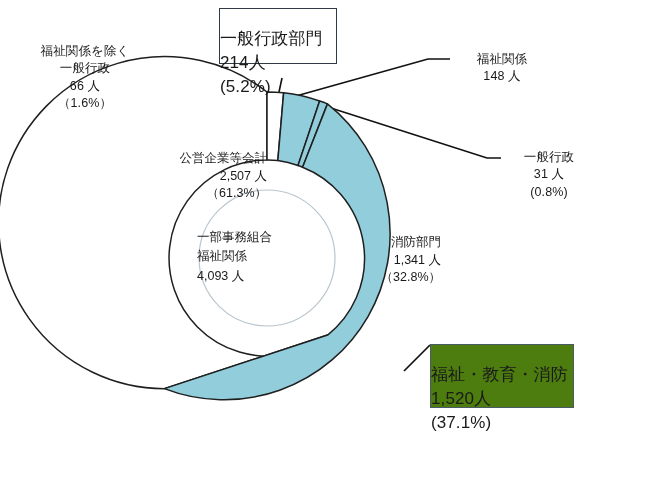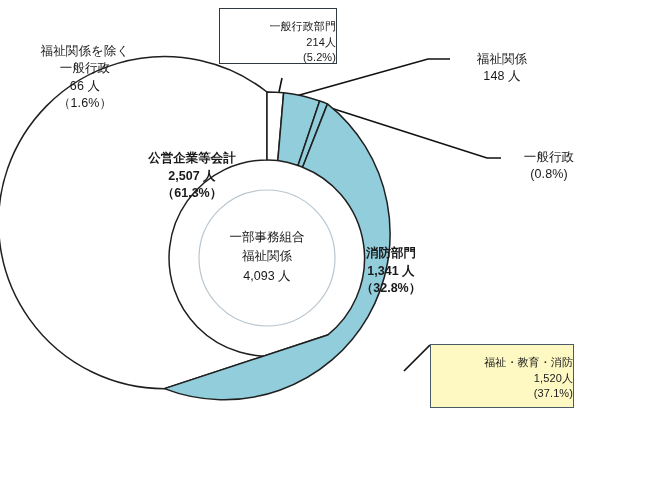--- a/index.html
+++ b/index.html
@@ -32,49 +32,48 @@
     text-align: center;
     white-space: nowrap;
     letter-spacing: 0.1px;
   }
   .lbl .ln { display: block; }
   .boxed {
     position: absolute;
     box-sizing: border-box;
     border: 1.4px solid #2e3a45;
     background: #ffffff;
-    text-align: right;
+    text-align: left;
     color: #1a1a1a;
-    font-size: 11px;
+    font-size: 17px;
     line-height: 1.42;
-    padding-top: 10px;
+    padding-top: 18px;
     letter-spacing: 0.1px;
   }
   .boxed .ln { display: block; }
   .boxed.accent {
-    background: #fef9c3;
+    background: #4d7c0f;
     border: 1.4px solid #4a5a66;
   }
   .center-label {
     position: absolute;
-    text-align: center;
+    text-align: left;
     color: #1a1a1a;
     font-size: 12.5px;
     line-height: 1.55;
     white-space: nowrap;
   }
   .center-label .ln { display: block; }
   .slice-label {
     position: absolute;
-    text-align: center;
+    text-align: right;
     color: #1a1a1a;
     font-size: 12.5px;
     line-height: 1.4;
     white-space: nowrap;
-    font-weight: bold;
   }
   .slice-label .ln { display: block; }
 </style>
 </head>
 <body>
 
 <div id="stage">
 
   <svg class="chart-svg" viewBox="0 0 650 489">
 
@@ -121,30 +120,31 @@
     <span class="ln">（1.6%）</span>
   </div>
 
   <div class="lbl" style="left:452px; top:51px; width:100px;">
     <span class="ln">福祉関係</span>
     <span class="ln">148 人</span>
   </div>
 
   <div class="lbl" style="left:503px; top:149px; width:92px;">
     <span class="ln">一般行政</span>
+    <span class="ln">31 人</span>
     <span class="ln">(0.8%)</span>
   </div>
 
   <div class="slice-label" style="left:117px; top:150px; width:150px;">
     <span class="ln">公営企業等会計</span>
     <span class="ln">2,507 人</span>
     <span class="ln">（61.3%）</span>
   </div>
 
-  <div class="slice-label" style="left:341px; top:245px; width:100px;">
+  <div class="slice-label" style="left:341px; top:234px; width:100px;">
     <span class="ln">消防部門</span>
     <span class="ln">1,341 人</span>
     <span class="ln">（32.8%）</span>
   </div>
 
   <div class="center-label" style="left:197px; top:228px; width:140px;">
     <span class="ln">一部事務組合</span>
     <span class="ln">福祉関係</span>
     <span class="ln">4,093 人</span>
   </div>

